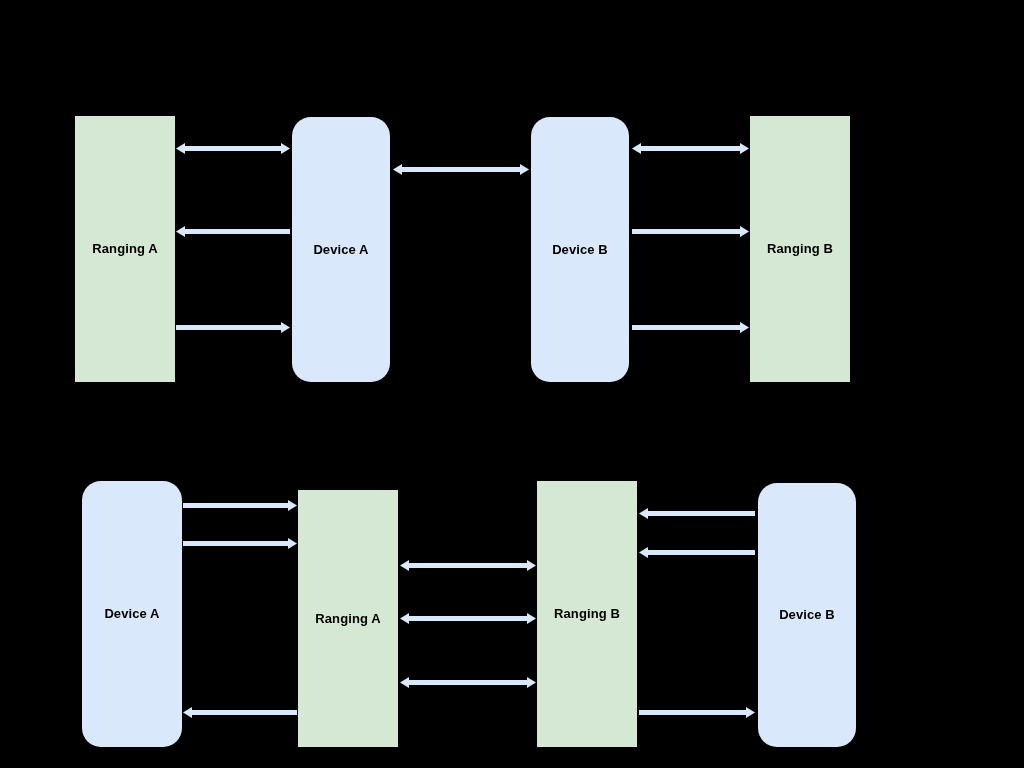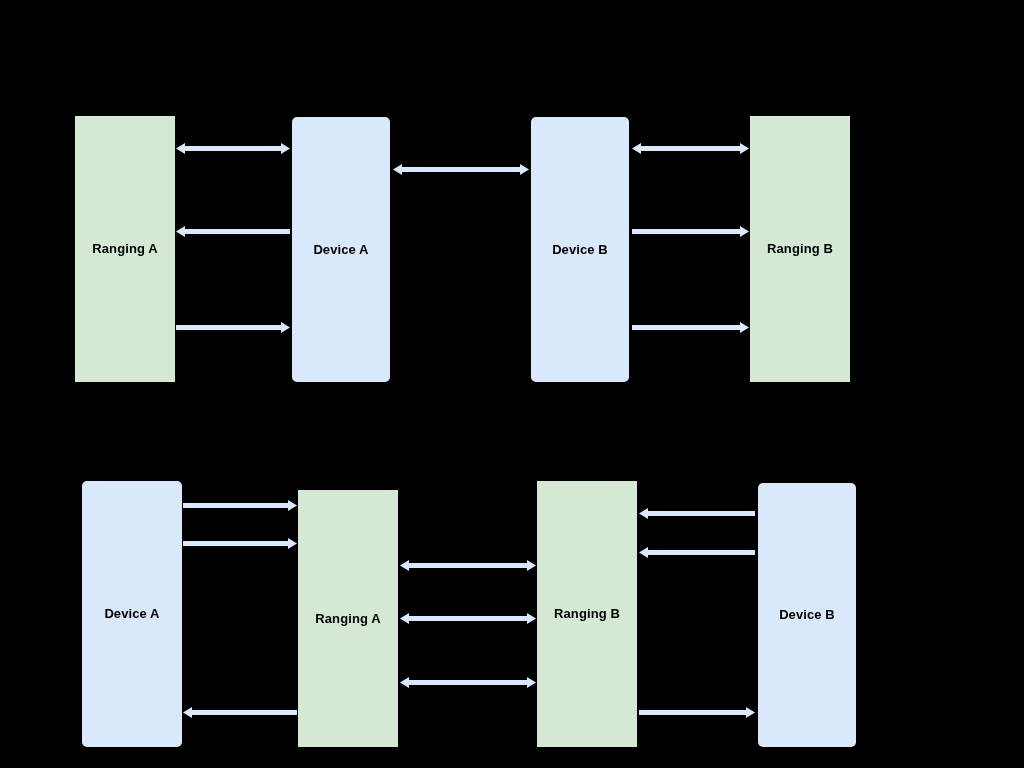--- a/index.html
+++ b/index.html
@@ -28,21 +28,21 @@
     text-align: center;
     line-height: 1.2;
     letter-spacing: 0.1px;
   }
   .node.green {
     background: #d5e8d4;
     border-radius: 0px;
   }
   .node.blue {
     background: #dae8fc;
-    border-radius: 5px;
+    border-radius: 19px;
   }
   .node-label {
     pointer-events: none;
   }
 
   
   .arrow {
     position: absolute;
     height: 12px;
     display: block;

